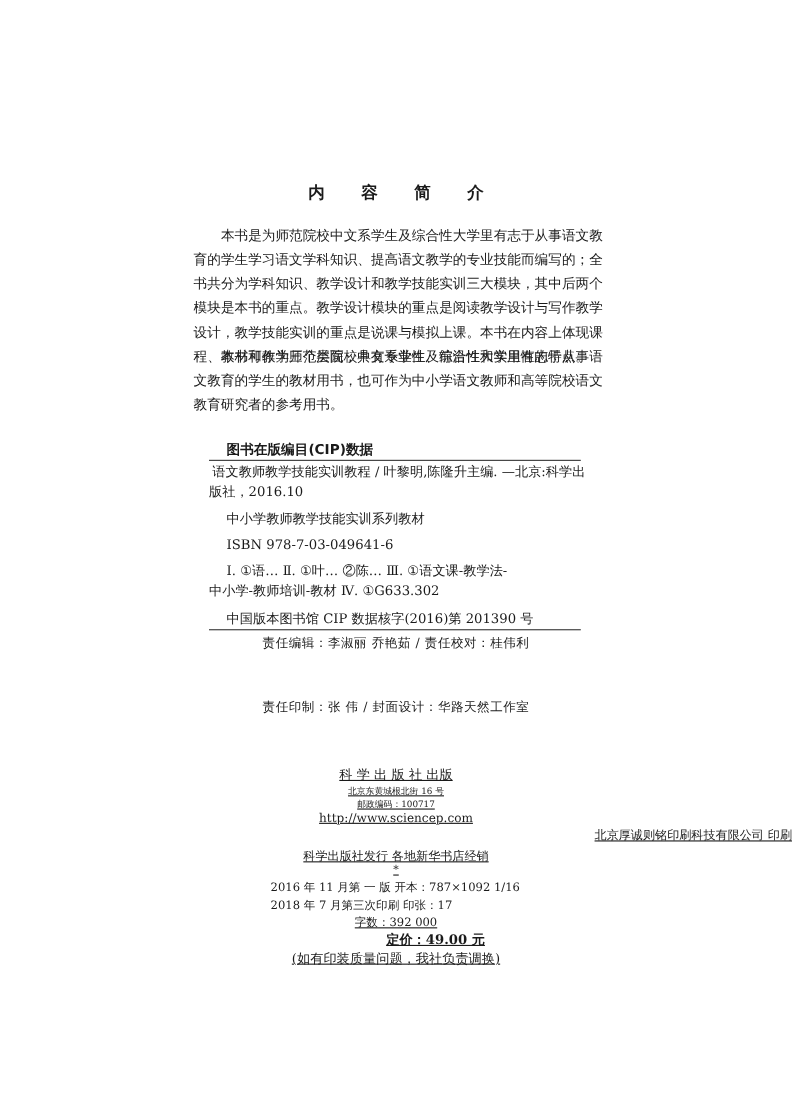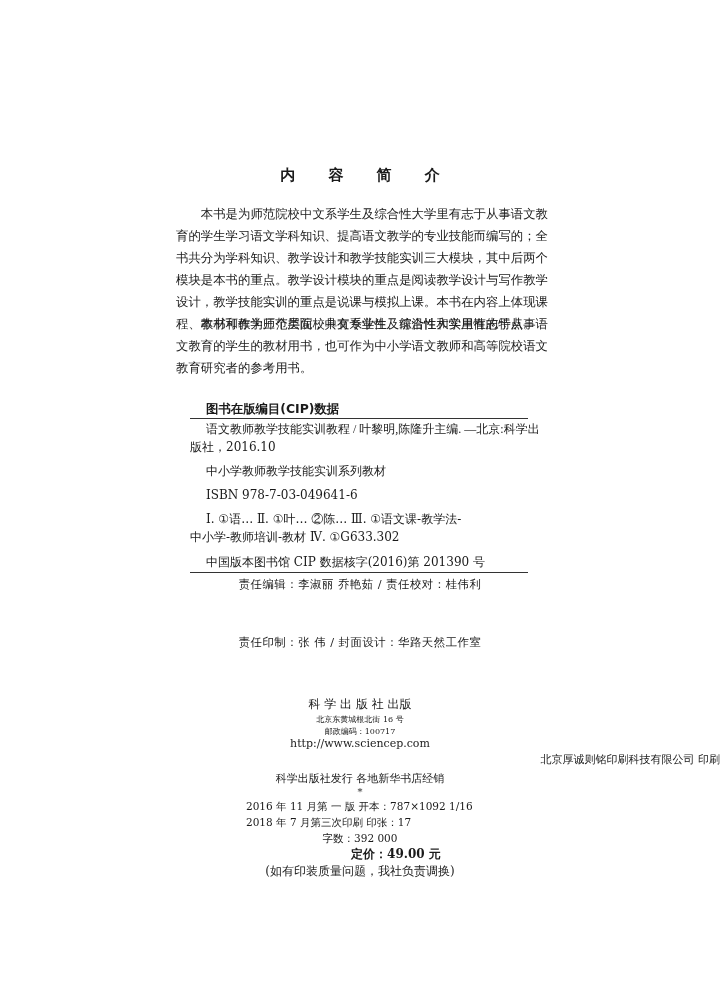--- a/index.html
+++ b/index.html
@@ -13,41 +13,41 @@
     .para p { margin: 0; text-indent: 2em; }
     .p1 { top: 203px; }
     .p2 { top: 313px; }
     .cip-title { left: 206px; top: 401px; font-size: 12.4px; font-family: "DejaVu Sans", sans-serif; font-weight: bold; }
     .rule { height: 1px; background: #333; }
     .r1 { left: 190px; width: 338px; top: 418px; }
     .r2 { left: 190px; width: 338px; top: 572px; }
     .cip-block { left: 190px; width: 345px; font-size: 12px; line-height: 18px; }
     .cip-line { position: absolute; white-space: nowrap; }
     .credits { left: 0; width: 720px; font-size: 11.4px; text-align: center; letter-spacing: 0.5px; }
-    .center { left: 0; width: 720px; text-align: center; white-space: nowrap; }
+    .center { left: 0; width: 720px; text-align: center; white-space: nowrap; text-decoration: underline; }
     .small { font-size: 8px; }
     .pub { font-size: 12px; }
   </style>
 </head>
 <body>
 
 <div class="abs title">内 容 简 介</div>
 
 <div class="abs para p1">
   <p>本书是为师范院校中文系学生及综合性大学里有志于从事语文教育的学生学习语文学科知识、提高语文教学的专业技能而编写的；全书共分为学科知识、教学设计和教学技能实训三大模块，其中后两个模块是本书的重点。教学设计模块的重点是阅读教学设计与写作教学设计，教学技能实训的重点是说课与模拟上课。本书在内容上体现课程、教材和教学三个层面，具有专业性、前沿性和实用性的特点。</p>
 </div>
 <div class="abs para p2">
   <p>本书可作为师范类院校中文系学生及综合性大学里有志于从事语文教育的学生的教材用书，也可作为中小学语文教师和高等院校语文教育研究者的参考用书。</p>
 </div>
 
 <div class="abs cip-title">图书在版编目(CIP)数据</div>
 <div class="abs rule r1"></div>
 
 <div class="abs cip-block" style="top:420px;">
-  <div class="cip-line" style="top:0; left:16px;font-family:Liberation Serif, serif;">语文教师教学技能实训教程 / 叶黎明,陈隆升主编. —北京:科学出</div>
+  <div class="cip-line" style="top:0; left:3px;">语文教师教学技能实训教程 / 叶黎明,陈隆升主编. —北京:科学出</div>
   <div class="cip-line" style="top:18px; left:0;">版社，2016.10</div>
   <div class="cip-line" style="top:42px; left:16px;">中小学教师教学技能实训系列教材</div>
   <div class="cip-line" style="top:66px; left:16px;">ISBN  978-7-03-049641-6</div>
   <div class="cip-line" style="top:90px; left:16px;">Ⅰ. ①语…   Ⅱ. ①叶…  ②陈…   Ⅲ. ①语文课-教学法-</div>
   <div class="cip-line" style="top:108px; left:0;">中小学-教师培训-教材   Ⅳ. ①G633.302</div>
   <div class="cip-line" style="top:133px; left:16px;">中国版本图书馆 CIP 数据核字(2016)第 201390 号</div>
 </div>
 <div class="abs rule r2"></div>
 
 <div class="abs credits" style="top:577px;">责任编辑：李淑丽   乔艳茹 / 责任校对：桂伟利</div>

